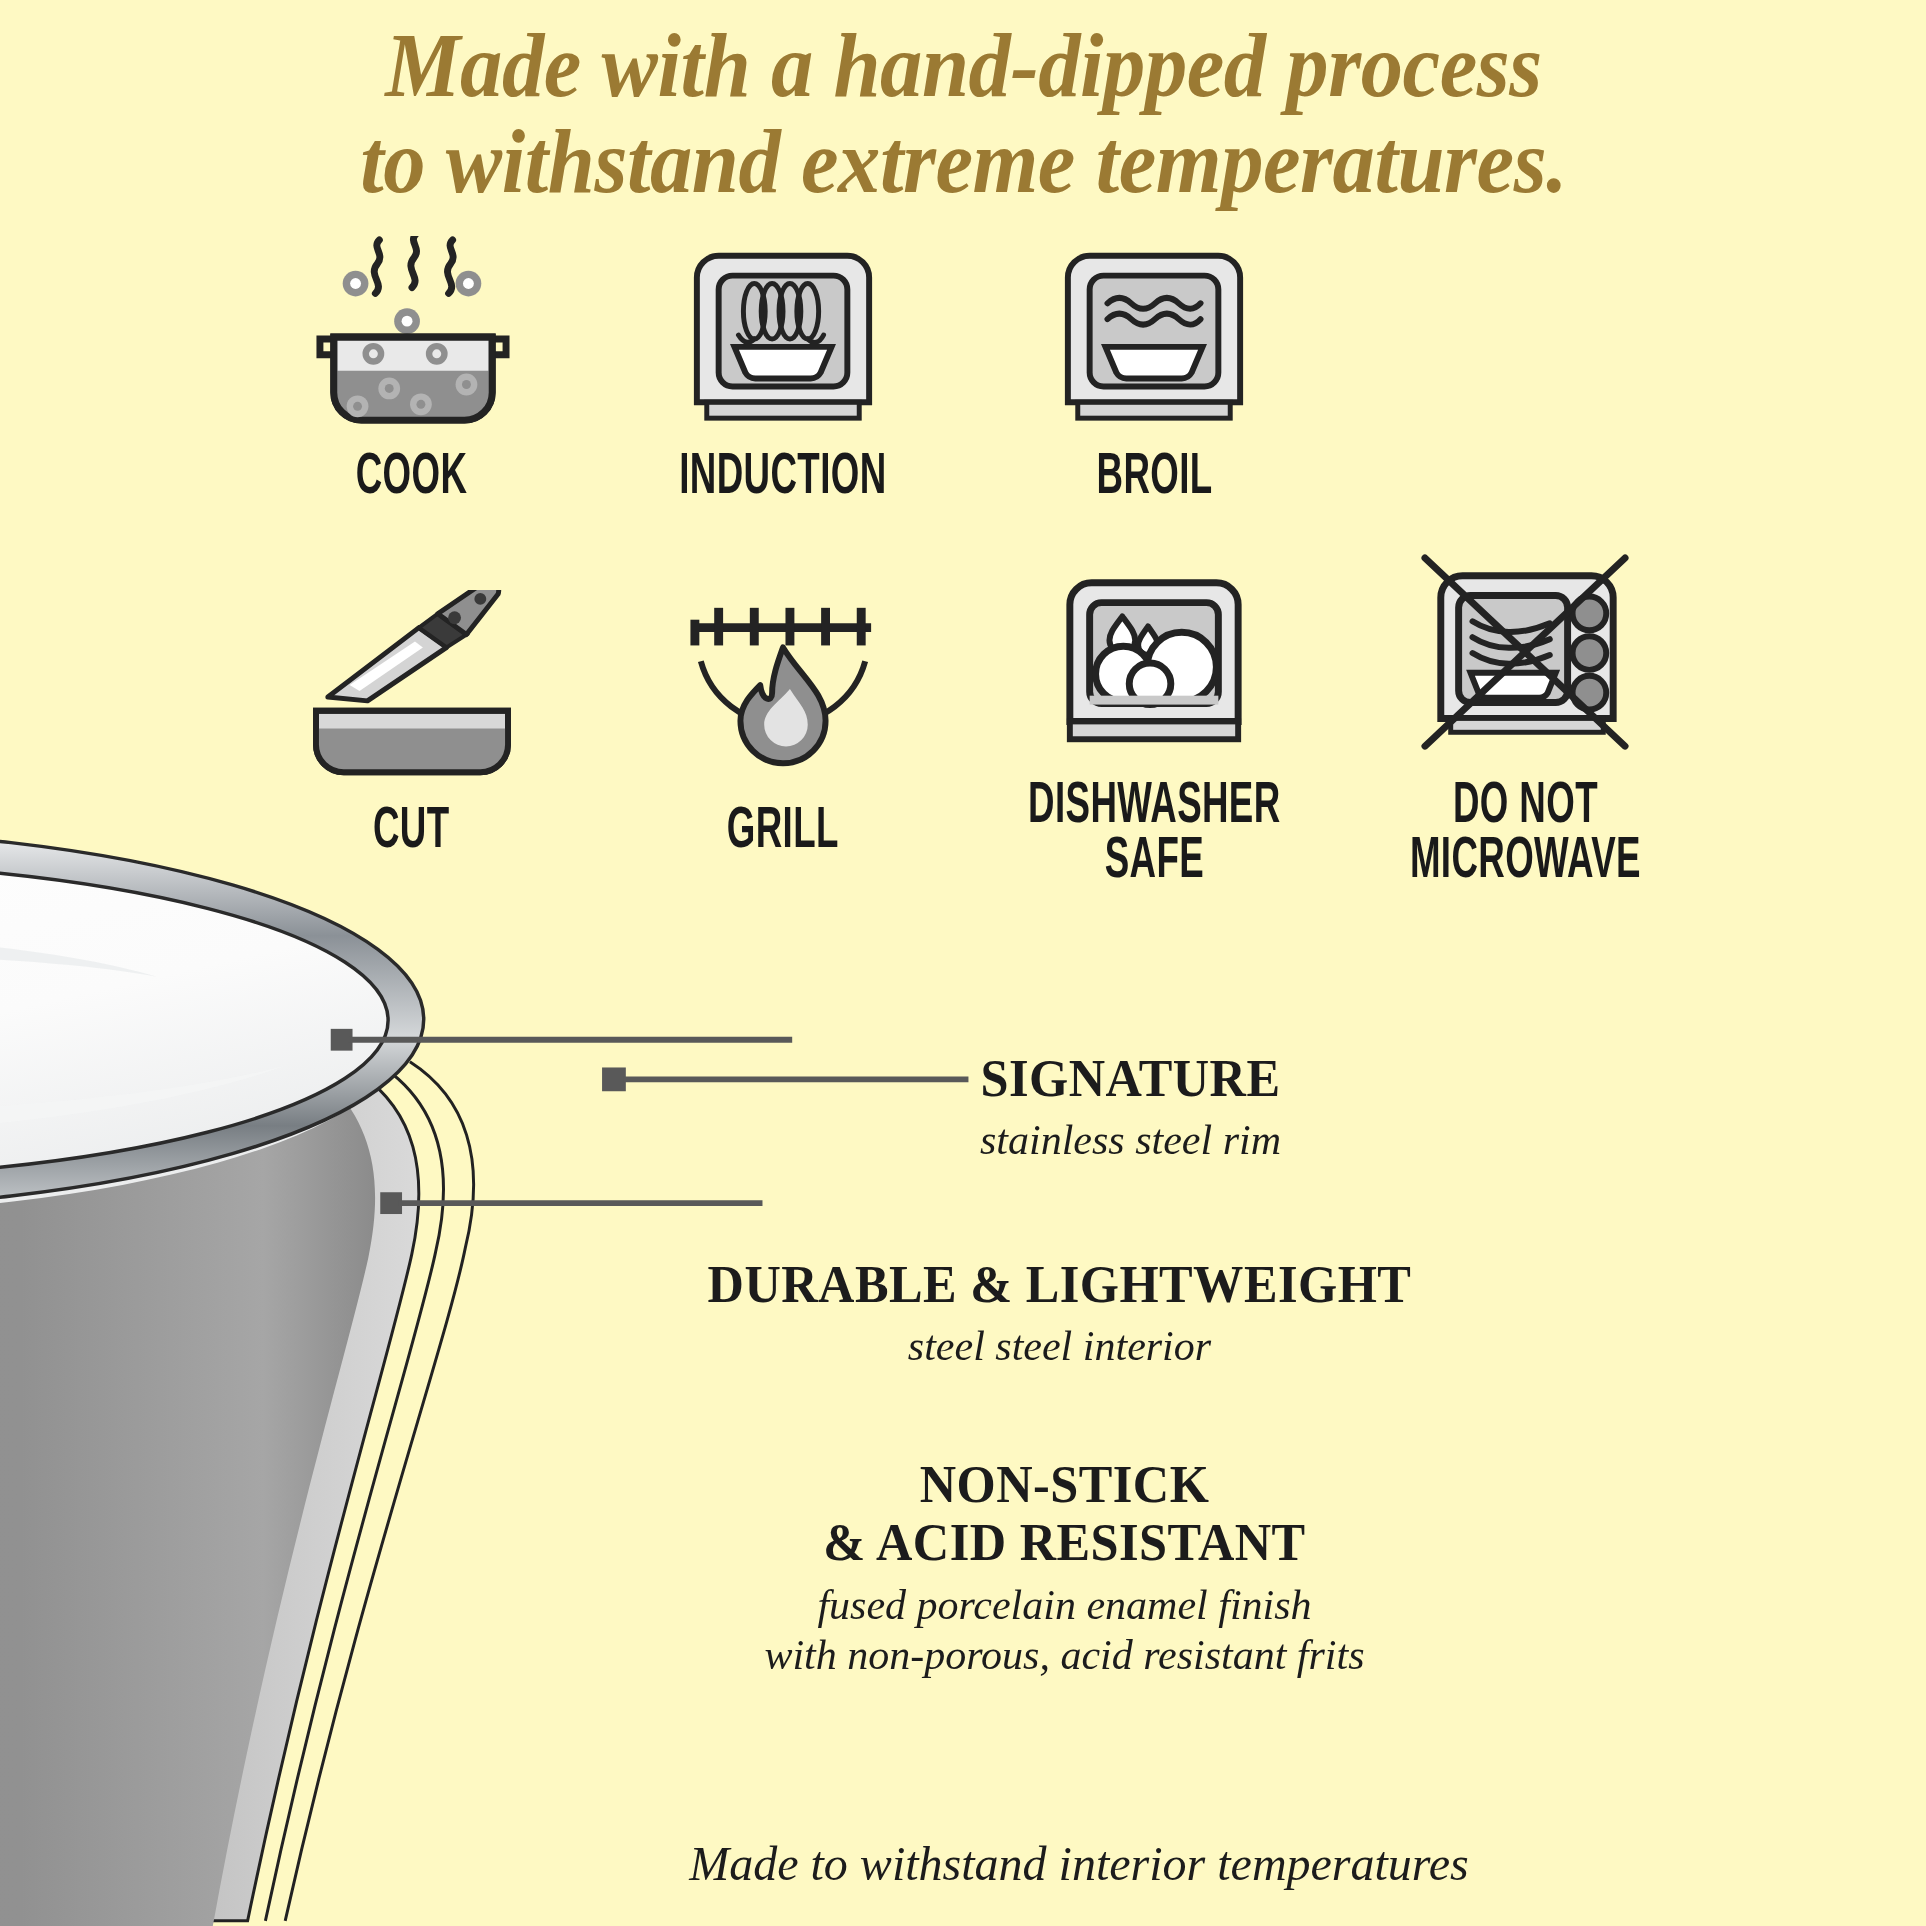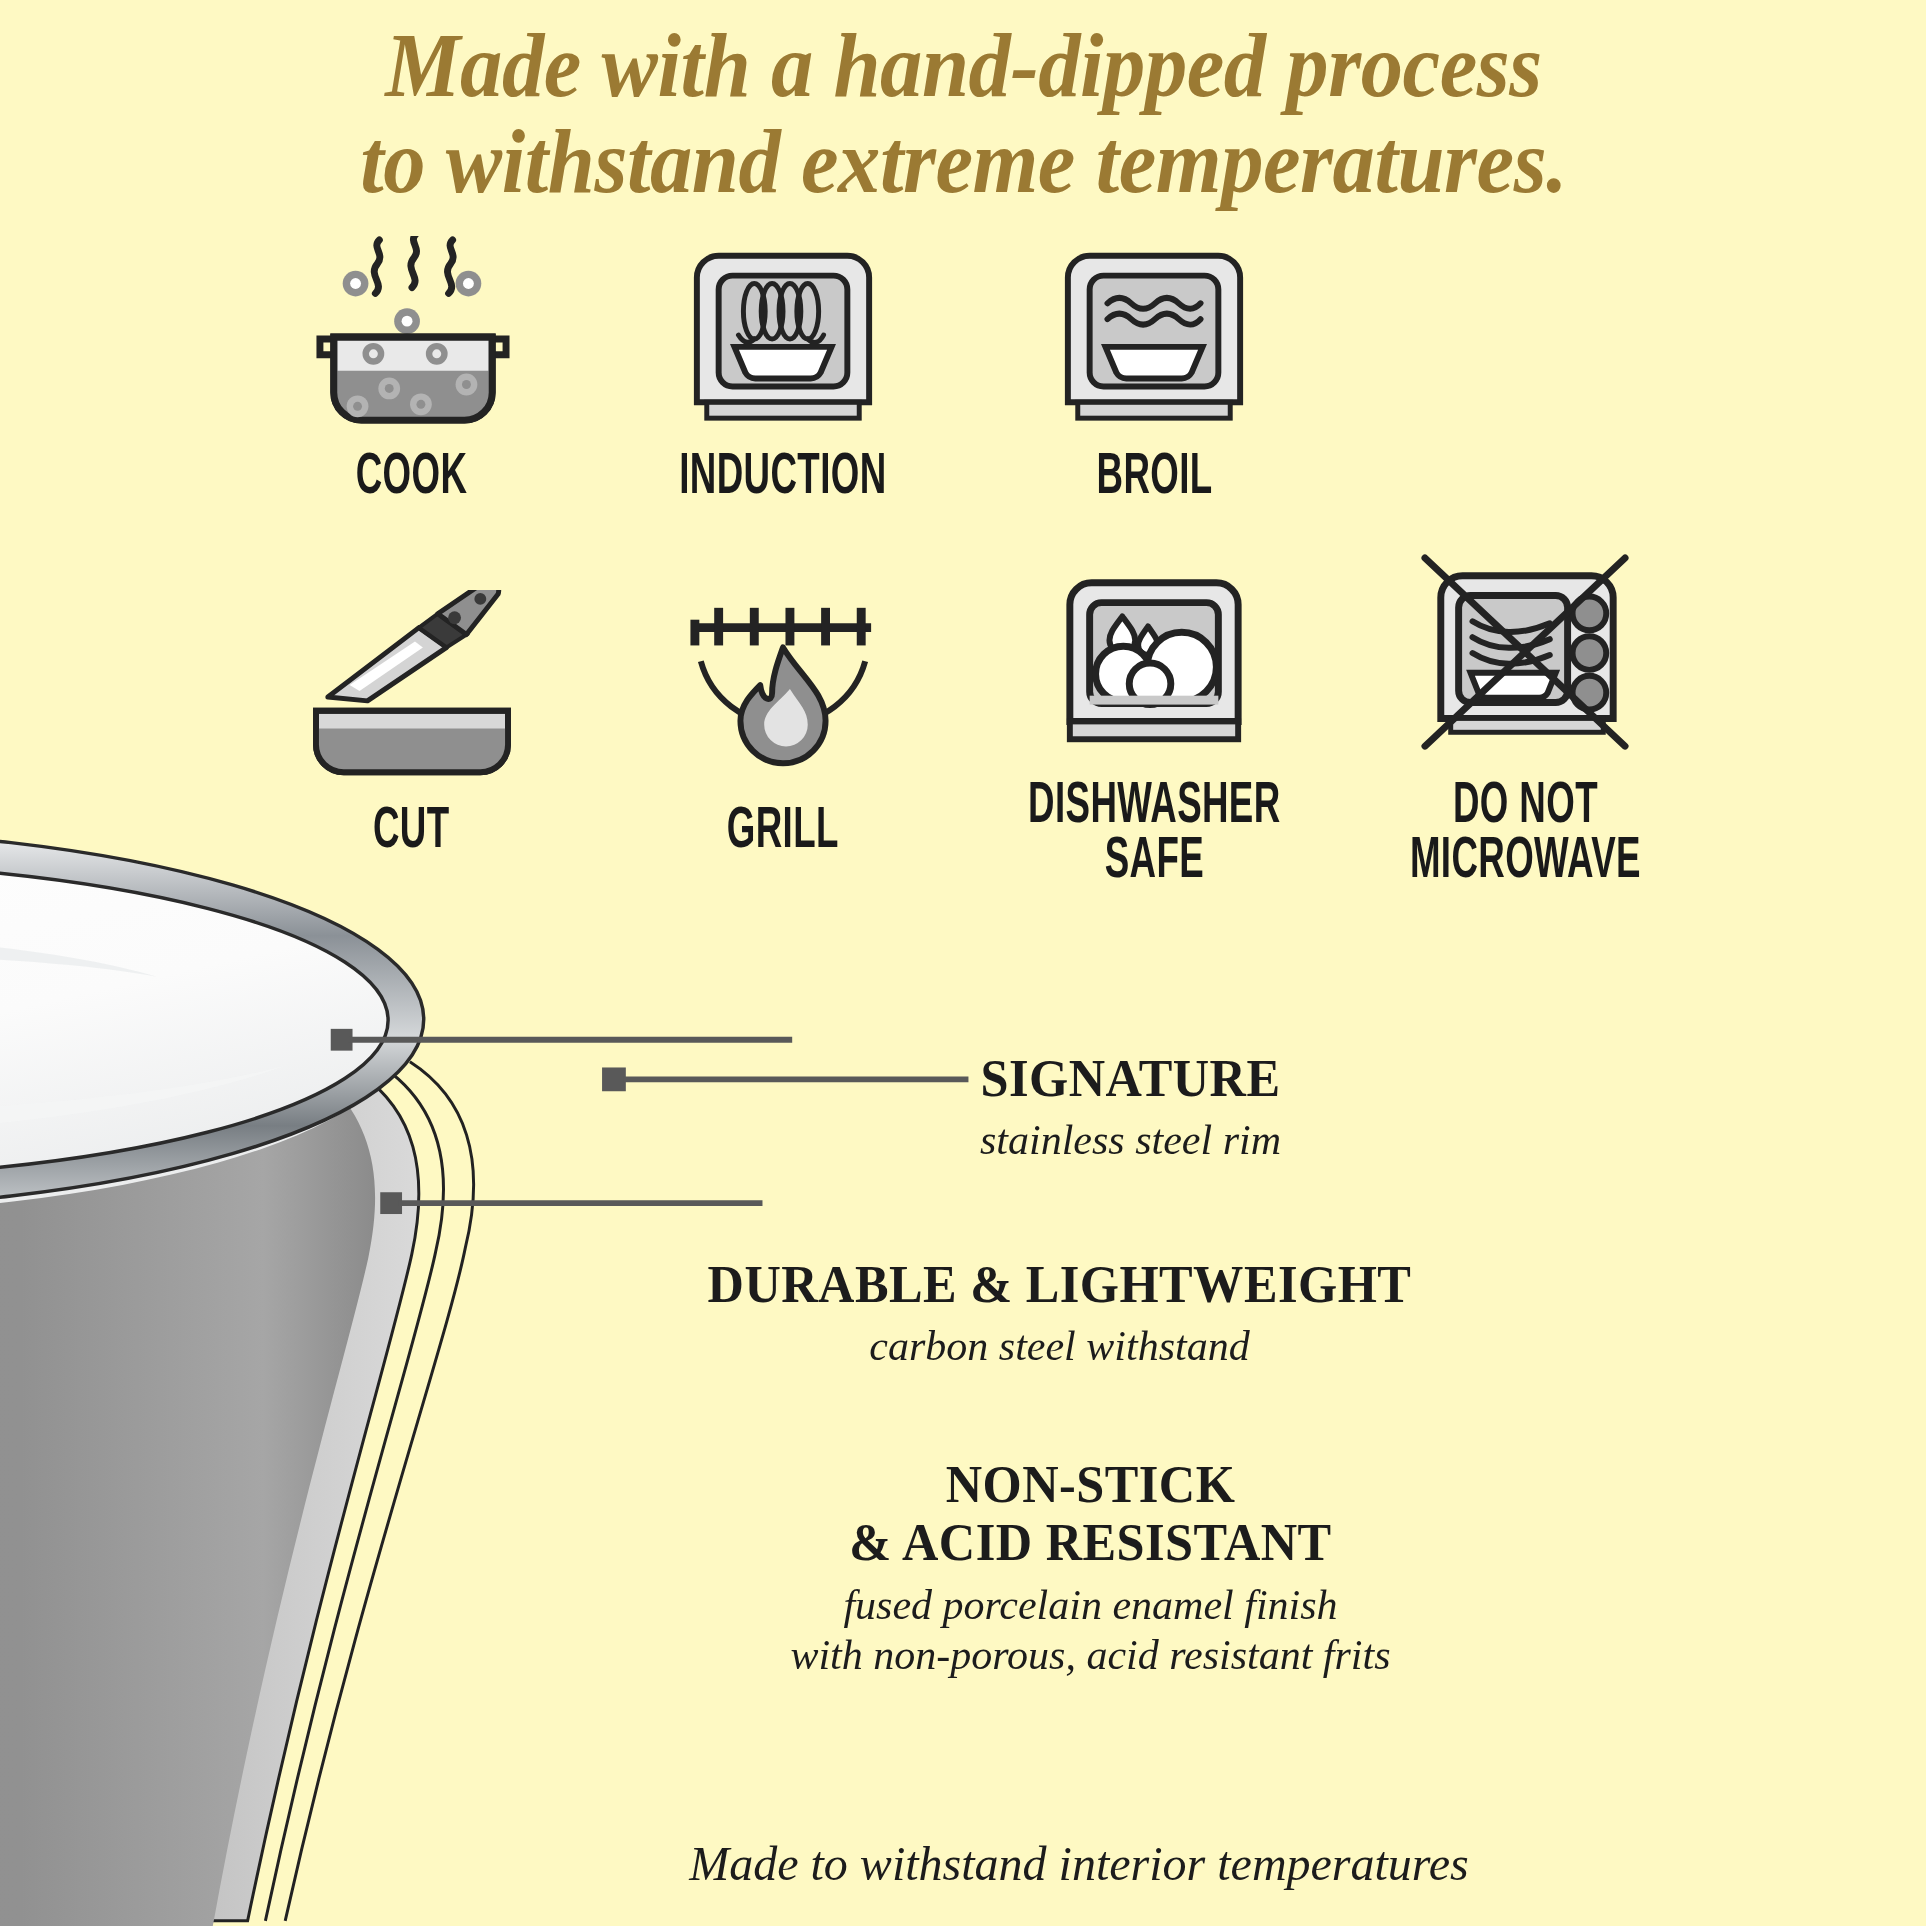--- a/index.html
+++ b/index.html
@@ -104,21 +104,21 @@
     font-style: italic;
     font-size: 42px;
     line-height: 1.2;
     color: #1c1c1c;
     margin-top: 8px;
     white-space: pre-line;
   }
 
   .c1 { left: 784px; top: 1049px; width: 693px; }
   .c2 { left: 614px; top: 1255px; width: 891px; }
-  .c3 { left: 620px; top: 1455px; width: 941px; }
+  .c3 { left: 594px; top: 1455px; width: 941px; }
 
   .footnote {
     position: absolute;
     left: 594px;
     top: 1774px;
     width: 970px;
     text-align: center;
     font-family: "Liberation Serif", serif;
     font-style: italic;
     font-size: 48px;
@@ -393,21 +393,21 @@
     <path d="M402 1215 L770 1215" stroke="#595959" stroke-width="6" fill="none"></path>
   </svg>
 
   <div class="callout c1">
     <div class="title">SIGNATURE</div>
     <div class="sub">stainless steel rim</div>
   </div>
 
   <div class="callout c2">
     <div class="title">DURABLE &amp; LIGHTWEIGHT</div>
-    <div class="sub">carbon steel withstand</div>
+    <div class="sub">steel steel interior</div>
   </div>
 
   <div class="callout c3">
     <div class="title">NON-STICK
 &amp; ACID RESISTANT</div>
     <div class="sub">fused porcelain enamel finish
 with non-porous, acid resistant frits</div>
   </div>
 
   <div class="footnote">

